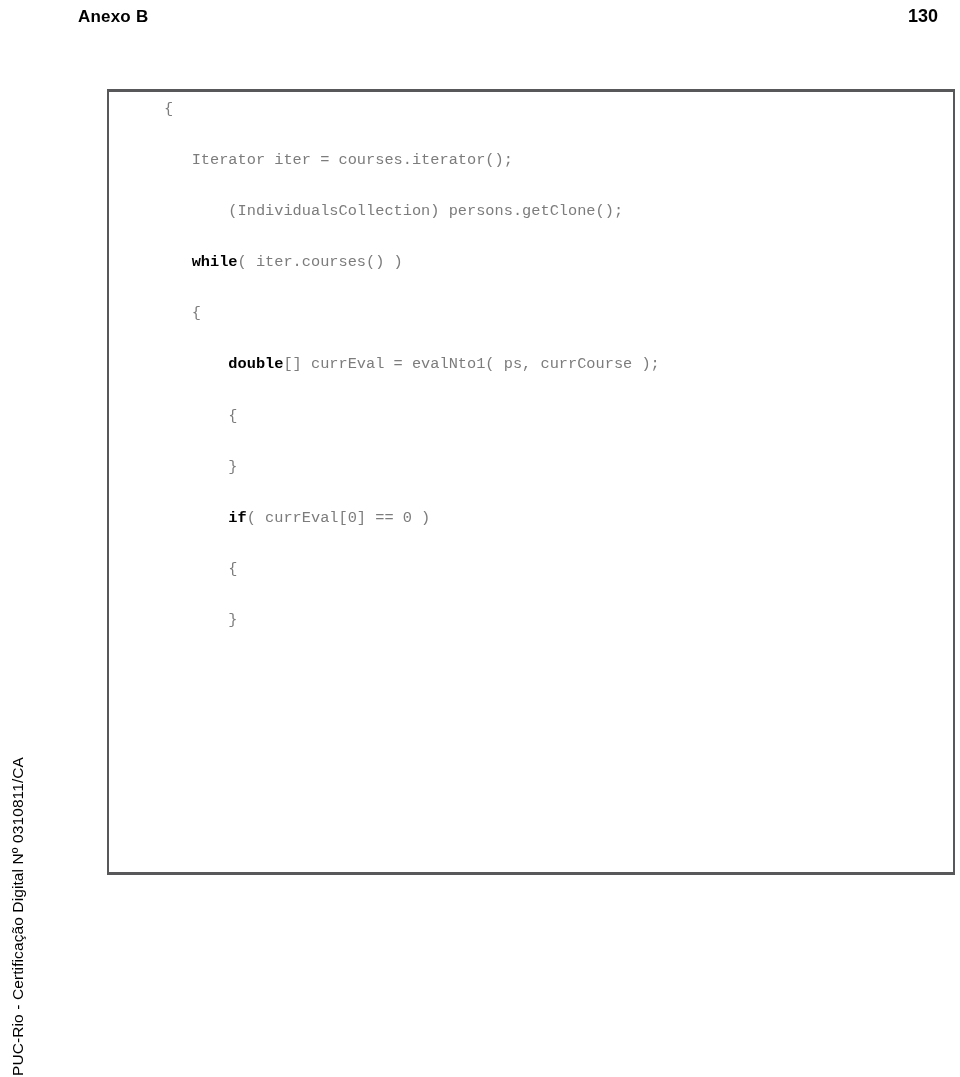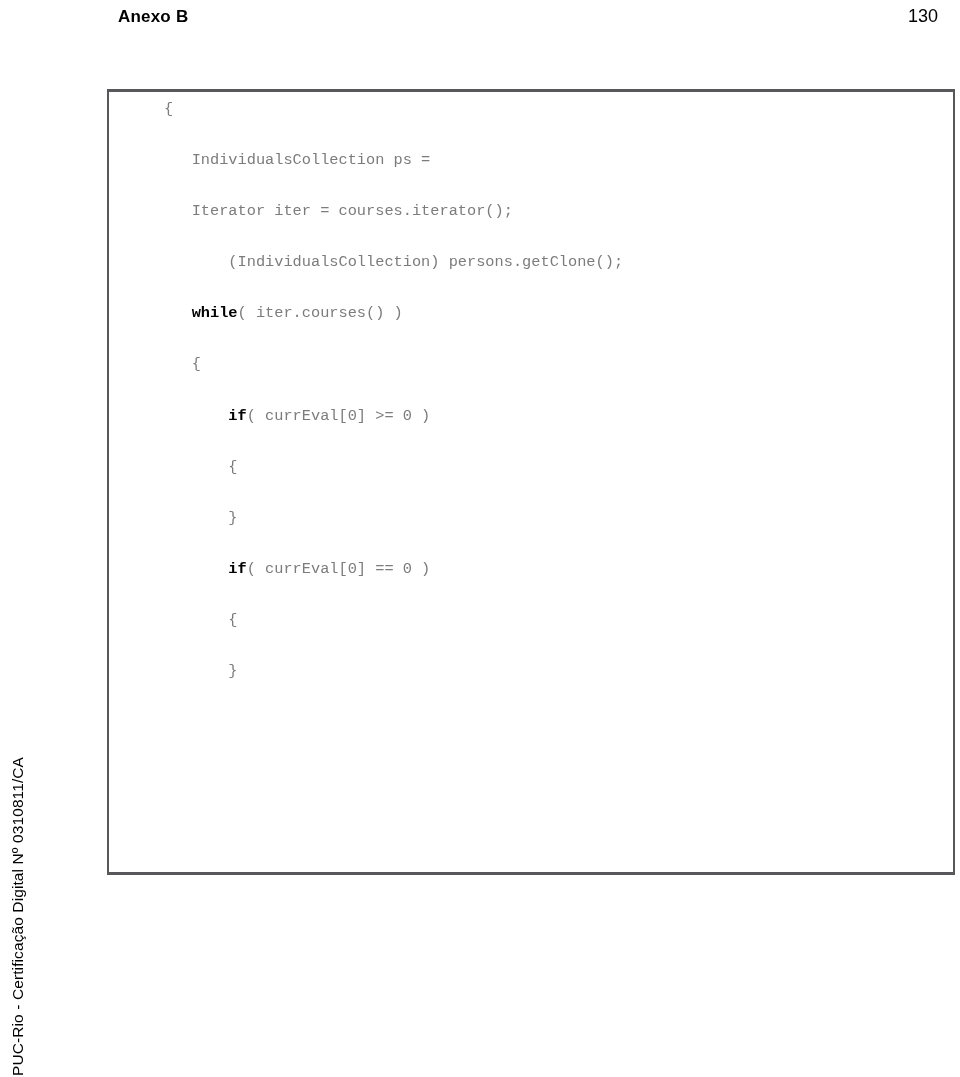--- a/index.html
+++ b/index.html
@@ -18,38 +18,38 @@
   }
 
   
   .page-header {
     position: absolute;
     top: 0;
     left: 0;
     width: 960px;
     height: 46px;
     box-sizing: border-box;
-    padding: 6px 22px 0 118px;
+    padding: 6px 22px 0 78px;
     display: flex;
     align-items: flex-start;
     justify-content: space-between;
   }
   .header-title {
     font-family: "Liberation Sans", sans-serif;
     font-size: 17px;
     font-weight: bold;
     line-height: 21px;
     letter-spacing: 0.2px;
     color: #000000;
     white-space: nowrap;
   }
   .header-pagenum {
     font-family: "Liberation Sans", sans-serif;
     font-size: 18px;
-    font-weight: normal;
+    font-weight: bold;
     line-height: 21px;
     color: #000000;
     white-space: nowrap;
   }
 
   
   .side-watermark {
     position: absolute;
     left: 0px;
     bottom: 6px;
@@ -122,26 +122,25 @@
   <div class="header-title">Anexo B</div>
   <div class="header-pagenum">130</div>
 </div>
 
 <div class="side-watermark">
   <span class="side-watermark-text">PUC-Rio - Certificação Digital Nº 0310811/CA</span>
 </div>
 
 <div class="code-box">
   <pre class="code-listing" id="code-listing"><span class="code-line">      <span>{</span></span>
-<span class="code-line">         <span>IndividualsCollection ps =</span></span>
 <span class="code-line">         <span>Iterator iter = courses.iterator();</span></span>
 <span class="code-line">             <span>(IndividualsCollection) persons.getClone();</span></span>
 <span class="code-line">         <span class="kw">while</span><span>( iter.courses() )</span></span>
 <span class="code-line">         <span>{</span></span>
-<span class="code-line">             <span class="kw">if</span><span>( currEval[0] &gt;= 0 )</span></span>
+<span class="code-line">             <span class="kw">double</span><span>[] currEval = evalNto1( ps, currCourse );</span></span>
 <span class="code-line">             <span>{</span></span>
 <span class="code-line">             <span>}</span></span>
 <span class="code-line">             <span class="kw">if</span><span>( currEval[0] == 0 )</span></span>
 <span class="code-line">             <span>{</span></span>
 <span class="code-line">             <span>}</span></span>
 
 
 
 
 

